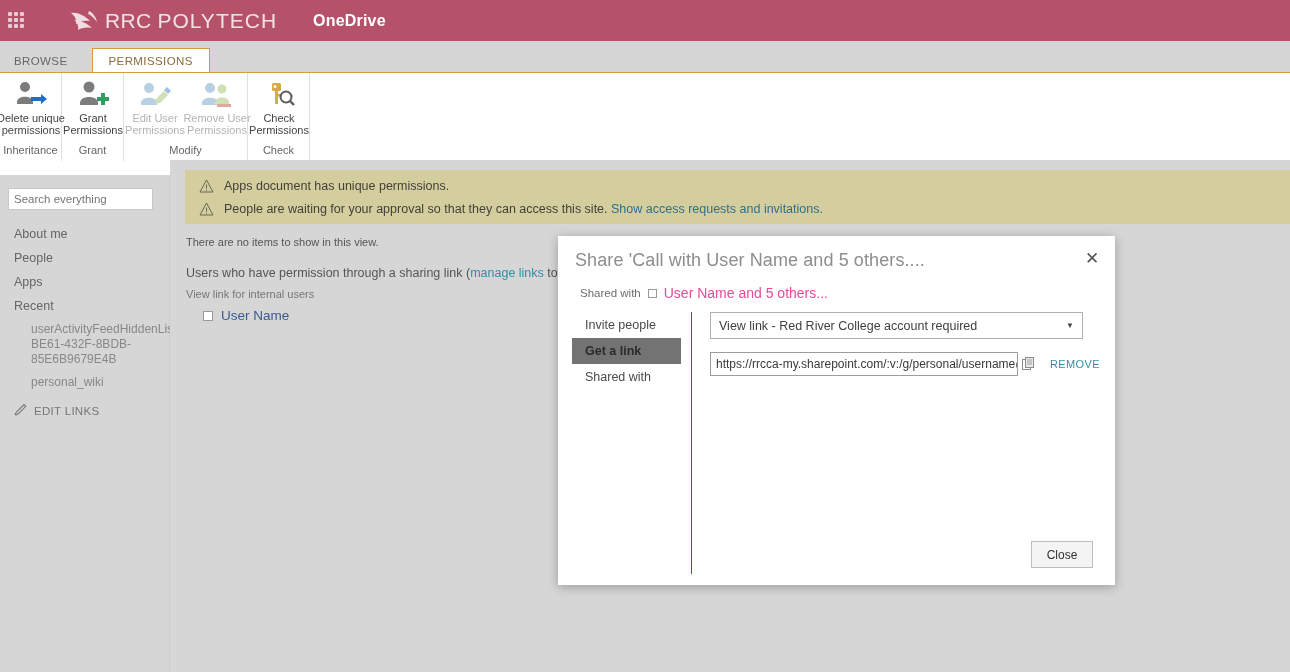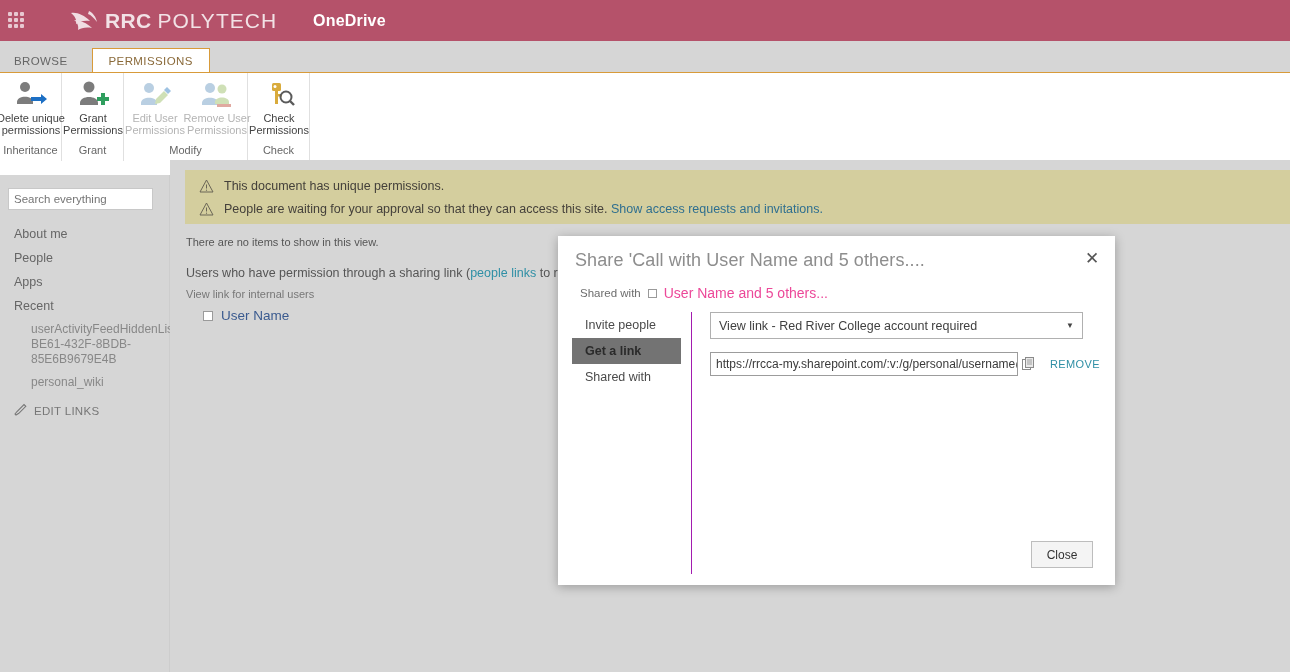--- a/index.html
+++ b/index.html
@@ -21,21 +21,21 @@
   .waffle {
     width: 18px; height: 18px; margin-left: 8px; margin-right: 12px;
     display: grid; grid-template-columns: repeat(3, 4px); grid-template-rows: repeat(3, 4px);
     gap: 2px; cursor: pointer;
   }
   .waffle i { display:block; width:4px; height:4px; background:#e8c8d1; border-radius:1px; }
   .brand-logo { margin-left: 30px; margin-right: 7px; display:flex; align-items:center; }
   .brand-text {
     color: #f2e2e6; font-size: 21px; letter-spacing: .3px; display:flex; align-items:baseline; gap:6px;
   }
-  .brand-rrc { font-weight: bold; }
+  .brand-rrc { font-weight: normal; }
   .brand-poly { font-weight: 300; letter-spacing: 1px; }
   .suite-app {
     margin-left: 36px; color: #ffffff; font-size: 16px; font-weight: bold; letter-spacing:.2px;
   }
 
   
   .ribbon { position:absolute; top:41px; left:0; width:1290px; height:119px; background:#d6d6d6; }
   .ribbon-tabs { position:absolute; top:5px; left:0; height:27px; display:flex; align-items:flex-end; }
   .rtab {
     font-size: 11.5px; color:#666; padding: 6px 24px 6px 14px; letter-spacing:.4px;
@@ -350,37 +350,37 @@
 
     <div class="notice">
       <div class="notice-row">
         <span>
           <svg width="15" height="14" viewBox="0 0 15 14">
             <path d="M7.5 1 L14 13 L1 13 Z" fill="none" stroke="#6b6656" stroke-width="1"></path>
             <line x1="7.5" y1="5.5" x2="7.5" y2="9.5" stroke="#6b6656" stroke-width="1"></line>
             <circle cx="7.5" cy="11.2" r="0.6" fill="#6b6656"></circle>
           </svg>
         </span>
-        <span class="notice-txt">This document has unique permissions.</span>
+        <span class="notice-txt">Apps document has unique permissions.</span>
       </div>
       <div class="notice-row">
         <span>
           <svg width="15" height="14" viewBox="0 0 15 14">
             <path d="M7.5 1 L14 13 L1 13 Z" fill="none" stroke="#6b6656" stroke-width="1"></path>
             <line x1="7.5" y1="5.5" x2="7.5" y2="9.5" stroke="#6b6656" stroke-width="1"></line>
             <circle cx="7.5" cy="11.2" r="0.6" fill="#6b6656"></circle>
           </svg>
         </span>
         <span class="notice-txt"><span>People are waiting for your approval so that they can access this site. </span><span class="notice-link">Show access requests and invitations.</span></span>
       </div>
     </div>
 
     <div class="c-noitems">There are no items to show in this view.</div>
 
-    <div class="c-sharing"><span>Users who have permission through a sharing link (</span><a>people links</a><span> to remo</span></div>
+    <div class="c-sharing"><span>Users who have permission through a sharing link (</span><a>manage links</a><span> to remo</span></div>
 
     <div class="c-viewlink">View link for internal users</div>
 
     <div class="c-user">
       <span class="cb"></span>
       <span class="nm">User Name</span>
     </div>
   </div>
 
   <div class="modal">

